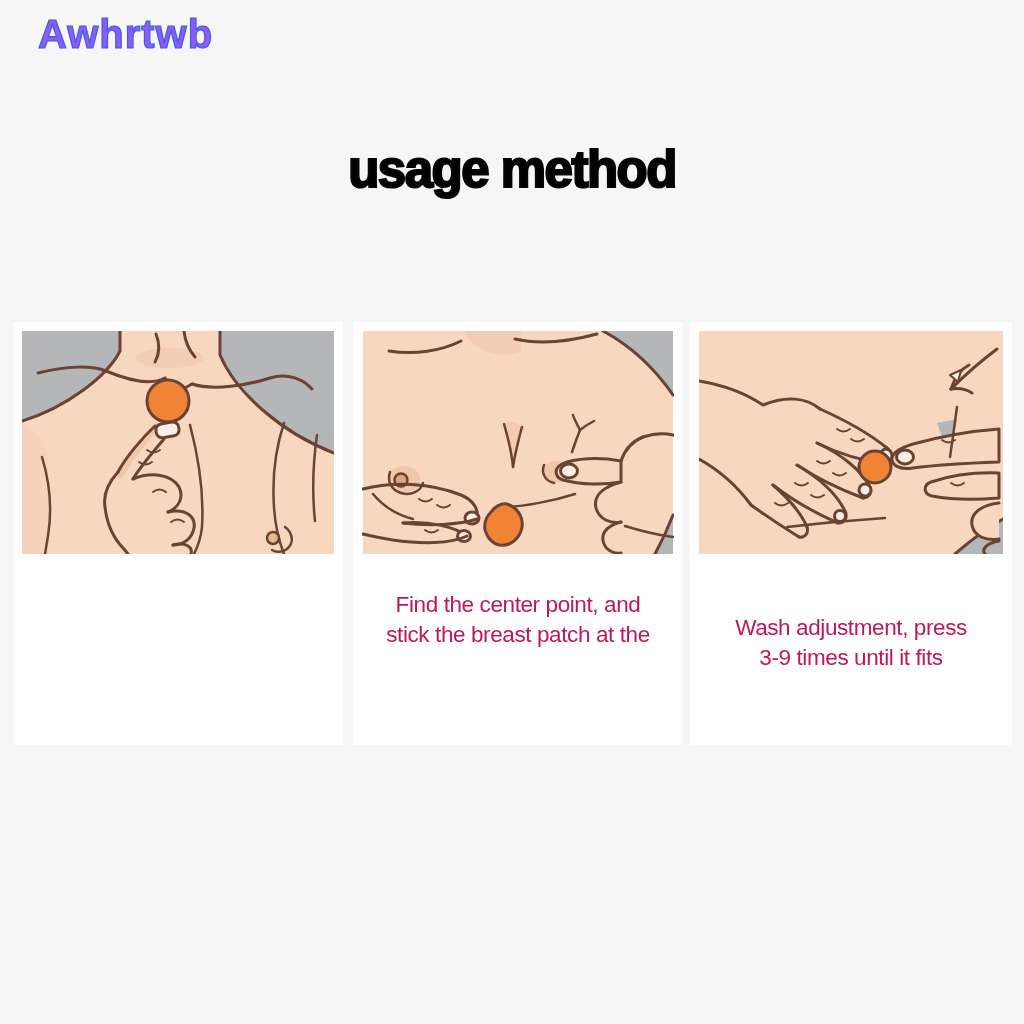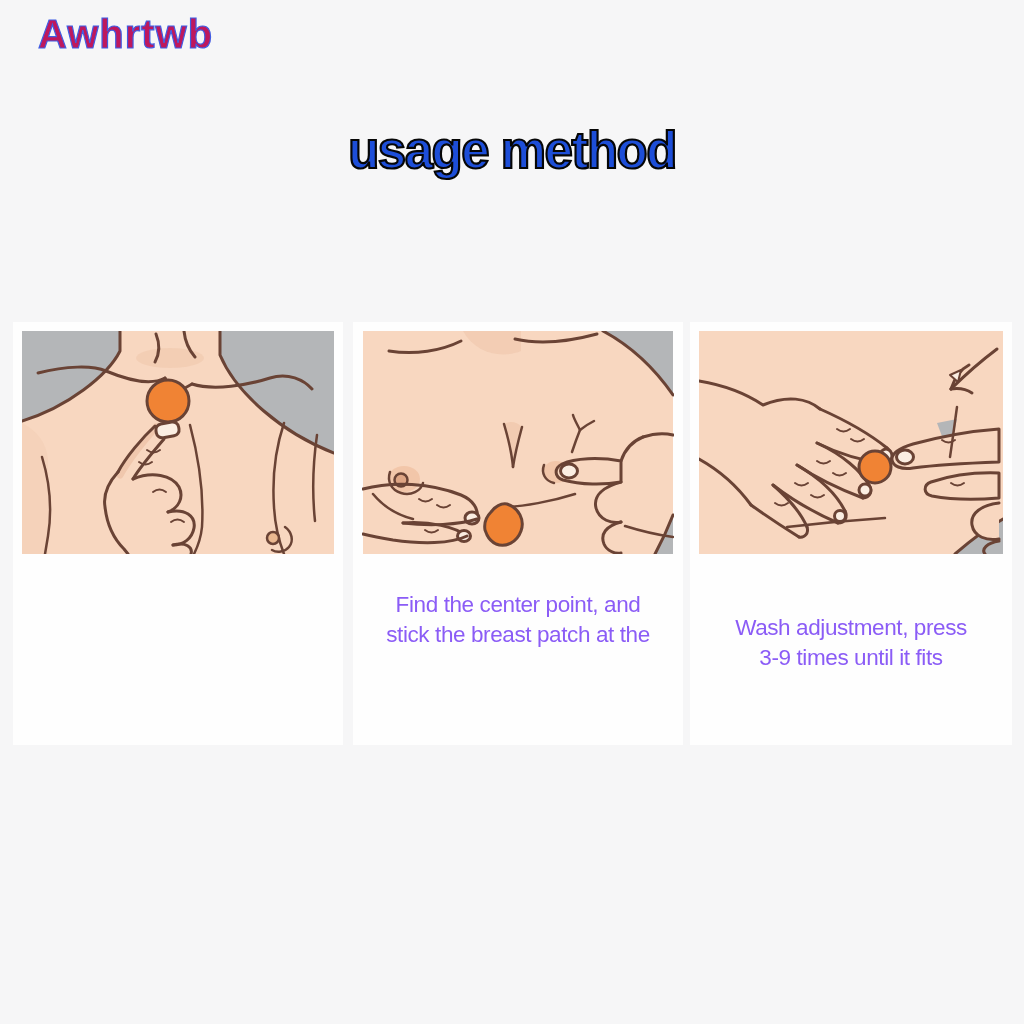--- a/index.html
+++ b/index.html
@@ -4,37 +4,37 @@
 <style>
   html,body{margin:0;padding:0;}
   body{
     width:1024px;height:1024px;position:relative;overflow:hidden;
     background:#f6f6f7;
     font-family:"Liberation Sans", sans-serif;
   }
   .watermark{
     position:absolute;top:12px;left:38px;
     font-size:40px;font-weight:bold;letter-spacing:1px;
-    color:#be185d;-webkit-text-stroke:1.2px #3f5de4;
+    color:#8b5cf6;-webkit-text-stroke:1.2px #3f5de4;
   }
   .title{
-    position:absolute;top:121px;left:0;right:0;text-align:center;
-    font-size:51px;font-weight:bold;letter-spacing:-1.5px;color:#1d4ed8;
+    position:absolute;top:140px;left:0;right:0;text-align:center;
+    font-size:51px;font-weight:bold;letter-spacing:-1.5px;color:#000000;
     -webkit-text-stroke:2.2px #060606;
   }
   .cards{position:absolute;top:322px;left:0;width:1024px;height:423px;}
   .card{
     position:absolute;top:0;height:423px;background:#fefefe;
   }
   .card.c1{left:13px;width:330px;}
   .card.c2{left:353px;width:330px;}
   .card.c3{left:690px;width:322px;}
   .illus{display:block;margin:9px auto 0 auto;}
   .caption{
-    text-align:center;color:#8b5cf6;
+    text-align:center;color:#be185d;
     font-size:22.5px;letter-spacing:-0.4px;line-height:30px;
   }
   .caption.cap1,.caption.cap3{margin-top:59px;}
   .caption.cap2{margin-top:36px;}
   .cap-line{white-space:nowrap;}
 </style>
 </head>
 <body>
 
 <div class="watermark">Awhrtwb</div>

